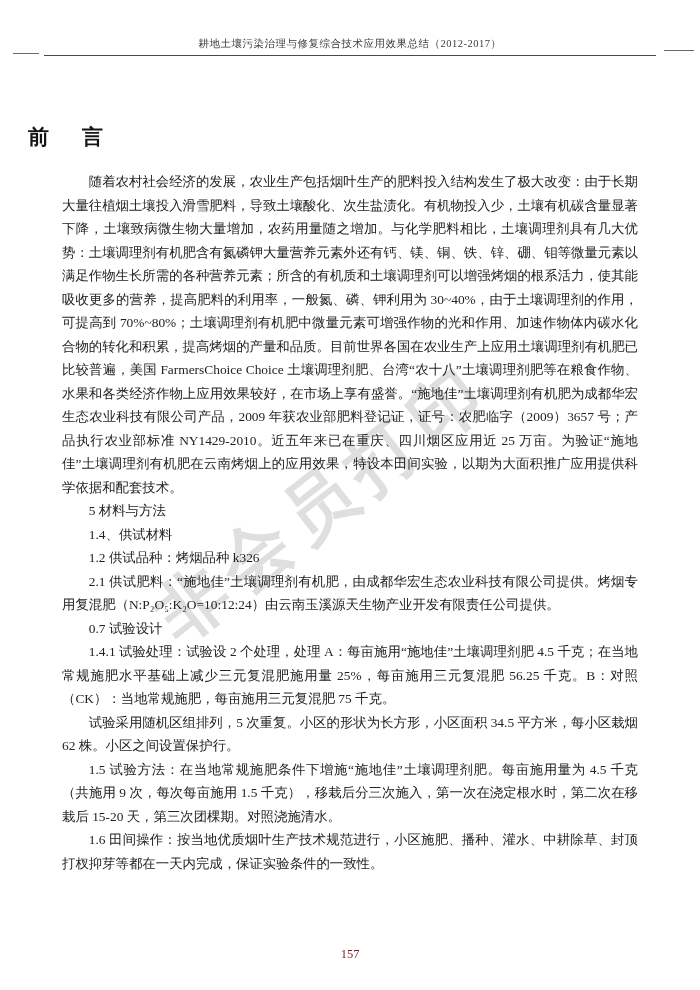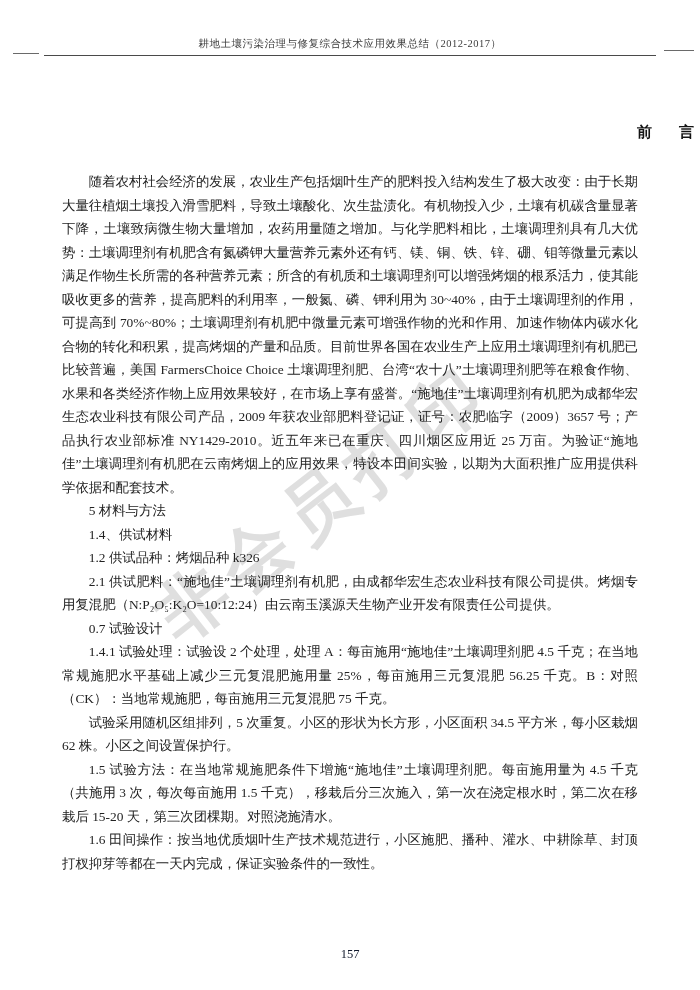--- a/index.html
+++ b/index.html
@@ -60,25 +60,26 @@
     font-size: 22.5px;
     font-weight: bold;
     letter-spacing: 1.5px;
     color: #141414;
   }
   .preface-heading {
     position: absolute;
     top: 119px;
     left: 0;
     right: 0;
-    text-align: right;
-    font-size: 15px;
+    text-align: left;
+    font-size: 21px;
     font-weight: bold;
     letter-spacing: 6px;
     color: #141414;
+    padding-left: 28px;
   }
   .body-text {
     position: absolute;
     top: 166px;
     left: 62px;
     width: 576px;
     font-size: 13.4px;
     line-height: 23.5px;
     text-align: justify;
     color: #222222;
@@ -102,21 +103,21 @@
     pointer-events: none;
     user-select: none;
   }
   .page-number {
     position: absolute;
     bottom: 32px;
     left: 0;
     right: 0;
     text-align: center;
     font-size: 12.5px;
-    color: #0f172a;
+    color: #7f1d1d;
   }
 </style>
 </head>
 <body>
 
 <div class="page">
 
   <div class="running-head">耕地土壤污染治理与修复综合技术应用效果总结（2012-2017）</div>
 
   <div class="edge-mark-left"></div>
@@ -131,19 +132,19 @@
   <main class="body-text">
 
   <p class="para">随着农村社会经济的发展，农业生产包括烟叶生产的肥料投入结构发生了极大改变：由于长期大量往植烟土壤投入滑雪肥料，导致土壤酸化、次生盐渍化。有机物投入少，土壤有机碳含量显著下降，土壤致病微生物大量增加，农药用量随之增加。与化学肥料相比，土壤调理剂具有几大优势：土壤调理剂有机肥含有氮磷钾大量营养元素外还有钙、镁、铜、铁、锌、硼、钼等微量元素以满足作物生长所需的各种营养元素；所含的有机质和土壤调理剂可以增强烤烟的根系活力，使其能吸收更多的营养，提高肥料的利用率，一般氮、磷、钾利用为 30~40%，由于土壤调理剂的作用，可提高到 70%~80%；土壤调理剂有机肥中微量元素可增强作物的光和作用、加速作物体内碳水化合物的转化和积累，提高烤烟的产量和品质。目前世界各国在农业生产上应用土壤调理剂有机肥已比较普遍，美国 FarmersChoice Choice 土壤调理剂肥、台湾“农十八”土壤调理剂肥等在粮食作物、水果和各类经济作物上应用效果较好，在市场上享有盛誉。“施地佳”土壤调理剂有机肥为成都华宏生态农业科技有限公司产品，2009 年获农业部肥料登记证，证号：农肥临字（2009）3657 号；产品执行农业部标准 NY1429-2010。近五年来已在重庆、四川烟区应用近 25 万亩。为验证“施地佳”土壤调理剂有机肥在云南烤烟上的应用效果，特设本田间实验，以期为大面积推广应用提供科学依据和配套技术。</p>
       <p class="para">5 材料与方法</p>
       <p class="para">1.4、供试材料</p>
       <p class="para">1.2 供试品种：烤烟品种 k326</p>
       <p class="para">2.1 供试肥料：“施地佳”土壤调理剂有机肥，由成都华宏生态农业科技有限公司提供。烤烟专用复混肥（N:P₂O₅:K₂O=10:12:24）由云南玉溪源天生物产业开发有限责任公司提供。</p>
       <p class="para">0.7 试验设计</p>
       <p class="para">1.4.1 试验处理：试验设 2 个处理，处理 A：每亩施用“施地佳”土壤调理剂肥 4.5 千克；在当地常规施肥水平基础上减少三元复混肥施用量 25%，每亩施用三元复混肥 56.25 千克。B：对照（CK）：当地常规施肥，每亩施用三元复混肥 75 千克。</p>
       <p class="para">试验采用随机区组排列，5 次重复。小区的形状为长方形，小区面积 34.5 平方米，每小区栽烟 62 株。小区之间设置保护行。</p>
-      <p class="para">1.5 试验方法：在当地常规施肥条件下增施“施地佳”土壤调理剂肥。每亩施用量为 4.5 千克（共施用 3 次，每次每亩施用 1.5 千克），移栽后分三次施入，第一次在浇定根水时，第二次在移栽后 15-20 天，第三次团棵期。对照浇施清水。</p>
+      <p class="para">1.5 试验方法：在当地常规施肥条件下增施“施地佳”土壤调理剂肥。每亩施用量为 4.5 千克（共施用 9 次，每次每亩施用 1.5 千克），移栽后分三次施入，第一次在浇定根水时，第二次在移栽后 15-20 天，第三次团棵期。对照浇施清水。</p>
       <p class="para">1.6 田间操作：按当地优质烟叶生产技术规范进行，小区施肥、播种、灌水、中耕除草、封顶打杈抑芽等都在一天内完成，保证实验条件的一致性。</p>
     </main>
 
   <div class="page-number">157</div>
 
 </div>
 
 </body></html>

